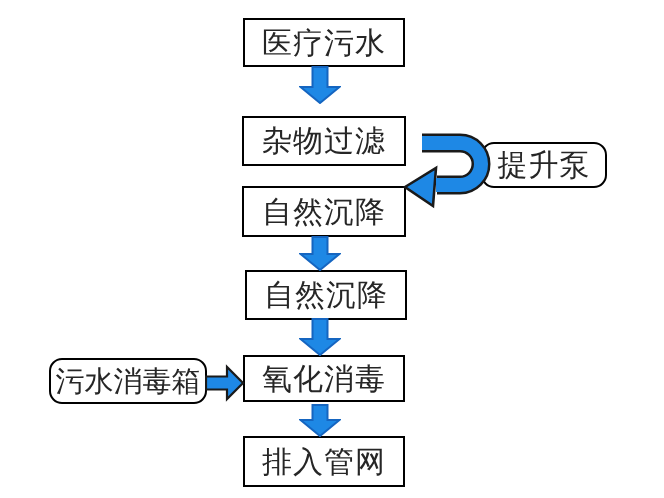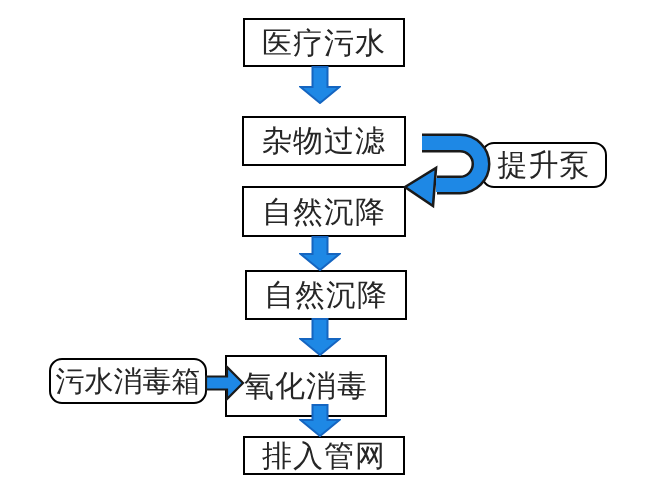--- a/index.html
+++ b/index.html
@@ -57,25 +57,25 @@
   </div>
 
   <div class="node rect" style="left:242px;top:186px;width:164px;height:51px">
     <span class="node-label">自然沉降</span>
   </div>
 
   <div class="node rect" style="left:245px;top:270px;width:162px;height:50px">
     <span class="node-label">自然沉降</span>
   </div>
 
-  <div class="node rect" style="left:225px;top:355px;width:162px;height:62px">
+  <div class="node rect" style="left:243px;top:355px;width:162px;height:47px">
     <span class="node-label">氧化消毒</span>
   </div>
 
-  <div class="node rect" style="left:243px;top:436px;width:162px;height:39px">
+  <div class="node rect" style="left:243px;top:436px;width:162px;height:51px">
     <span class="node-label">排入管网</span>
   </div>
 
   <div class="node rounded" style="left:481px;top:142px;width:126px;height:46px">
     <span class="node-label">提升泵</span>
   </div>
 
   <div class="node rounded" style="left:49px;top:358px;width:158px;height:46px">
     <span class="node-label" style="letter-spacing:0;font-size:29px">污水消毒箱</span>
   </div>

